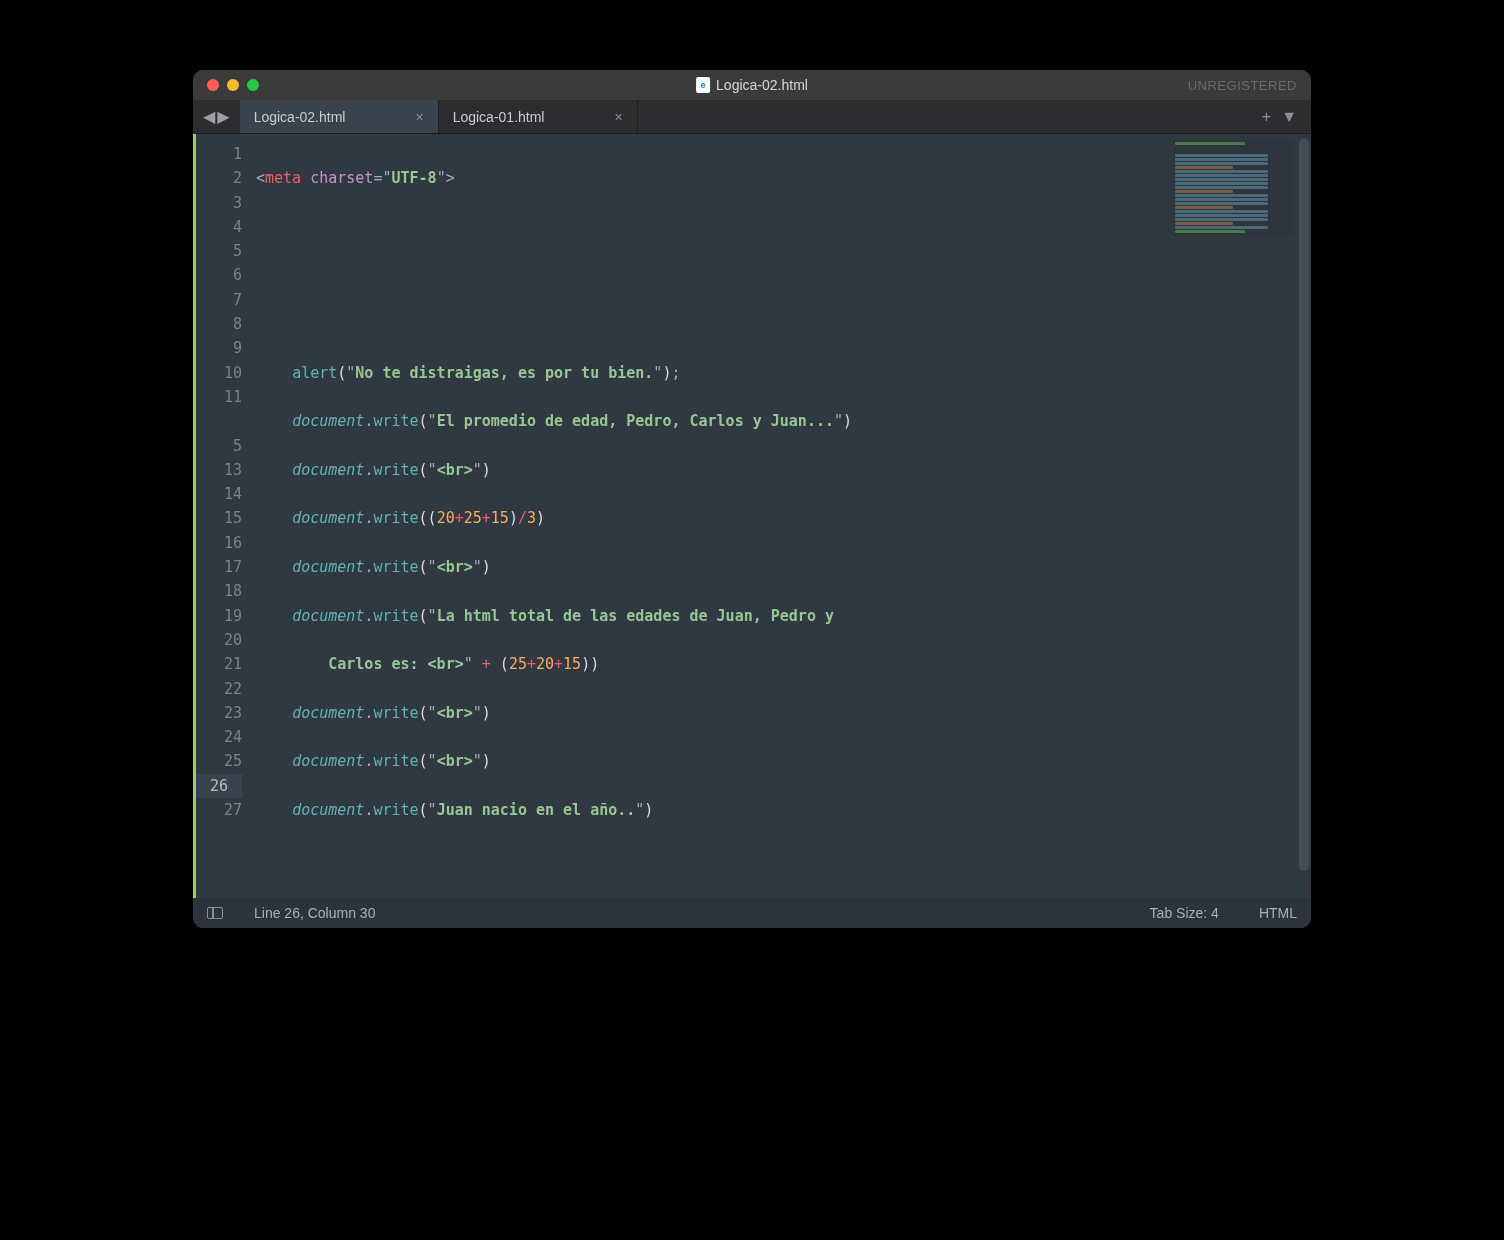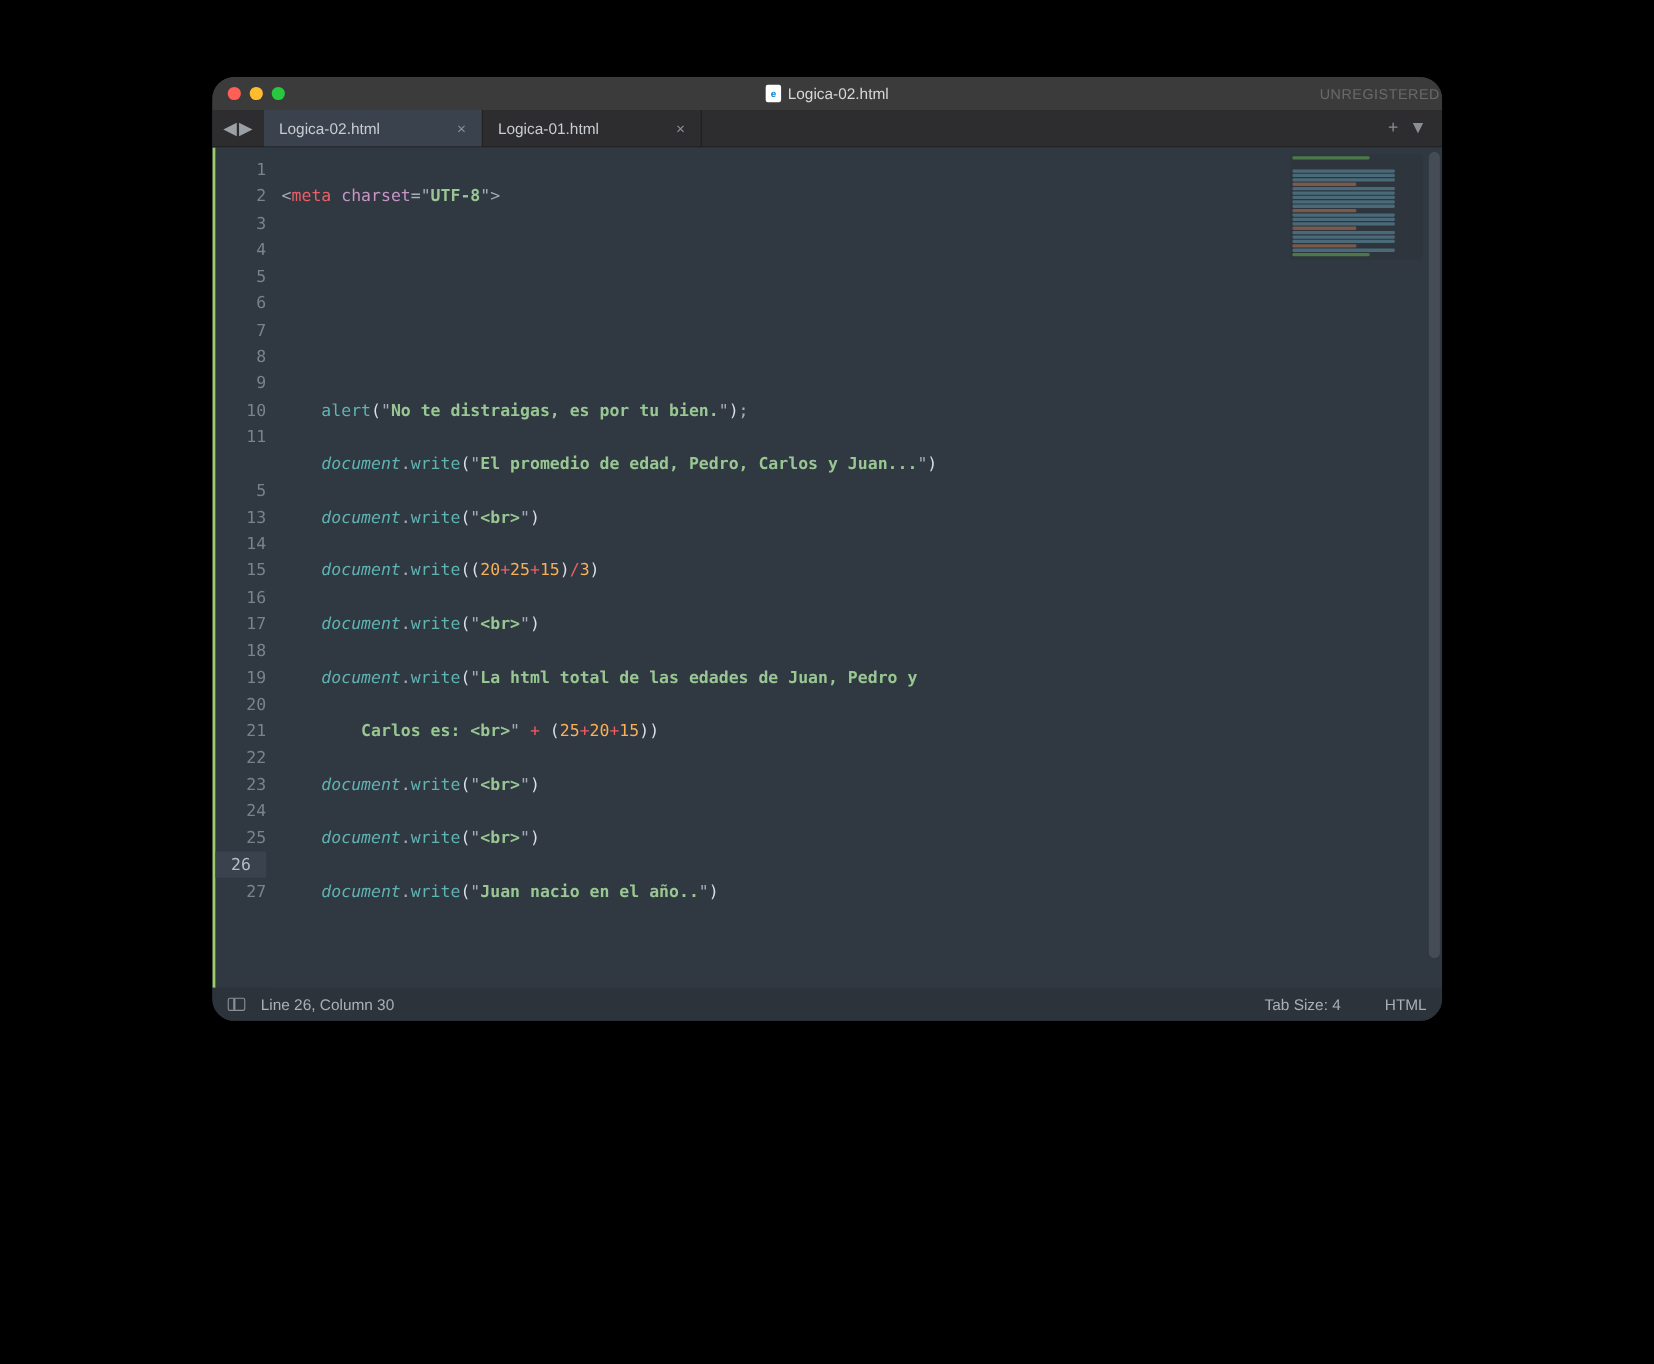--- a/index.html
+++ b/index.html
@@ -10,21 +10,21 @@
     font-family: -apple-system, "Helvetica Neue", Arial, sans-serif;
     display: flex;
     align-items: flex-start;
     justify-content: center;
     padding-top: 70px;
   }
   .window {
     width: 1118px;
     height: 858px;
     background: #303841;
-    border-radius: 20px;
+    border-radius: 10px;
     overflow: hidden;
     box-shadow: 0 20px 60px rgba(0,0,0,0.6);
     display: flex;
     flex-direction: column;
   }
   
   .titlebar {
     height: 30px;
     background: #3b3b3b;
     display: flex;
@@ -60,21 +60,21 @@
     justify-content: center;
   }
   .file-icon::after{
     content:"e";
     font-size:9px;
     color:#0a84d6;
     font-weight:bold;
   }
   .unregistered {
     position: absolute;
-    right: 2px;
+    right: 14px;
     color: #6a6a6a;
     font-size: 13px;
     letter-spacing: 0.5px;
   }
   
   .tabbar {
     height: 34px;
     background: #2d2d30;
     display: flex;
     align-items: stretch;
@@ -186,21 +186,21 @@
   }
   
   .statusbar {
     height: 30px;
     background: #2d333b;
     display: flex;
     align-items: center;
     color: #a9b0b8;
     font-size: 14px;
     padding: 0 14px;
-    gap: 14px;
+    gap: 31px;
   }
   .panel-icon {
     width: 16px; height: 12px;
     border: 1.5px solid #8a9098;
     border-radius: 2px;
     position: relative;
   }
   .panel-icon::before {
     content: "";
     position: absolute;

